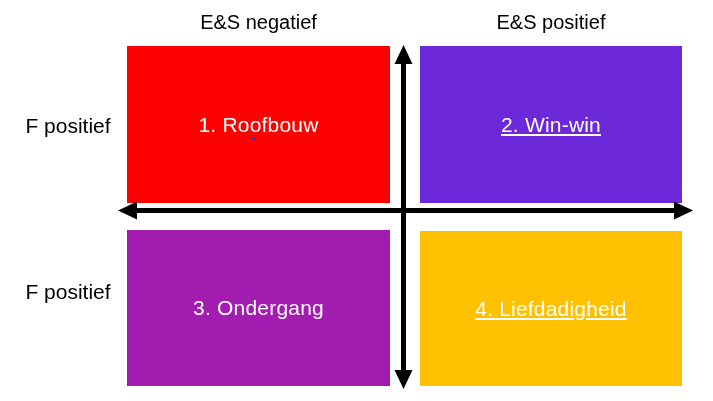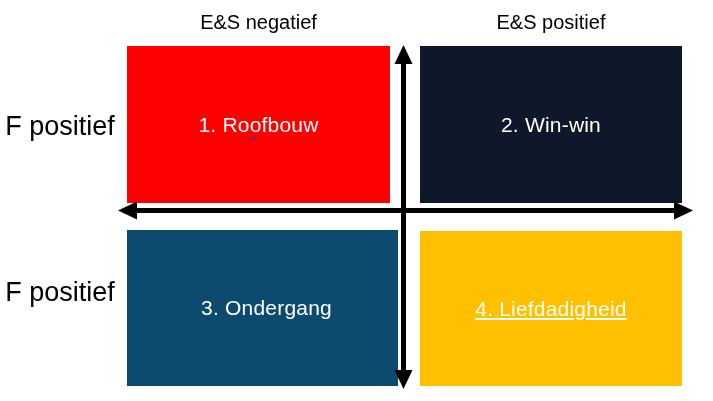--- a/index.html
+++ b/index.html
@@ -39,27 +39,27 @@
     justify-content: center;
     font-size: 20px;
     color: #000000;
     white-space: nowrap;
   }
   .top-label.left  { left: 127px; width: 263px; }
   .top-label.right { left: 420px; width: 262px; }
 
   .side-label {
     position: absolute;
-    left: 0px;
+    left: 8px;
     width: 120px;
     height: 28px;
     display: flex;
     align-items: center;
     justify-content: center;
-    font-size: 27px;
+    font-size: 21px;
     color: #000000;
     white-space: nowrap;
   }
   .side-label.top    { top: 112px; }
   .side-label.bottom { top: 278px; }
 
   .axes {
     position: absolute;
     left: 0;
     top: 0;
@@ -82,24 +82,24 @@
 
   <div class="top-label left">E&amp;S negatief</div>
   <div class="top-label right">E&amp;S positief</div>
 
   <div class="side-label top">F positief</div>
   <div class="side-label bottom">F positief</div>
 
   <div class="quad q1" style="background-color: rgb(255, 0, 0);">
     <span>1. Roofbouw</span>
   </div>
-  <div class="quad q2" style="background-color: #0f172a;">
+  <div class="quad q2" style="background-color: #6d28d9; text-decoration: underline;">
     <span>2. Win-win</span>
   </div>
-  <div class="quad q3" style="background-color: #0c4a6e; padding-left: 8px;">
+  <div class="quad q3" style="background-color: #a21caf;">
     <span>3. Ondergang</span>
   </div>
   <div class="quad q4" style="background-color: rgb(255, 192, 0); text-decoration: underline;">
     <span>4. Liefdadigheid</span>
   </div>
 
   <div class="artifact-dot" style="background-color: rgb(51, 51, 187);"></div>
 
   <svg class="axes" width="713" height="401" viewBox="0 0 713 401">
 

